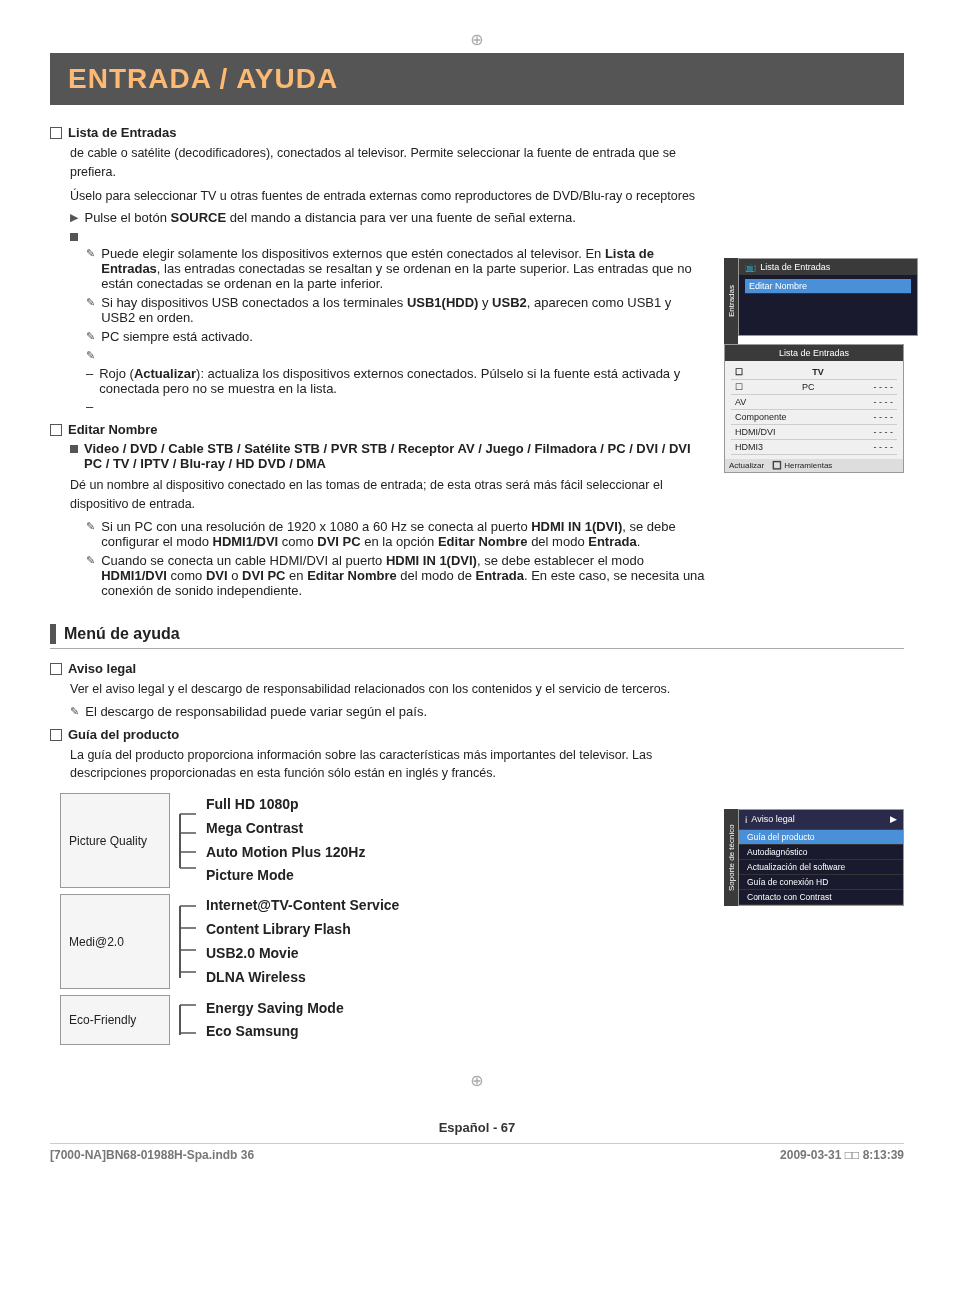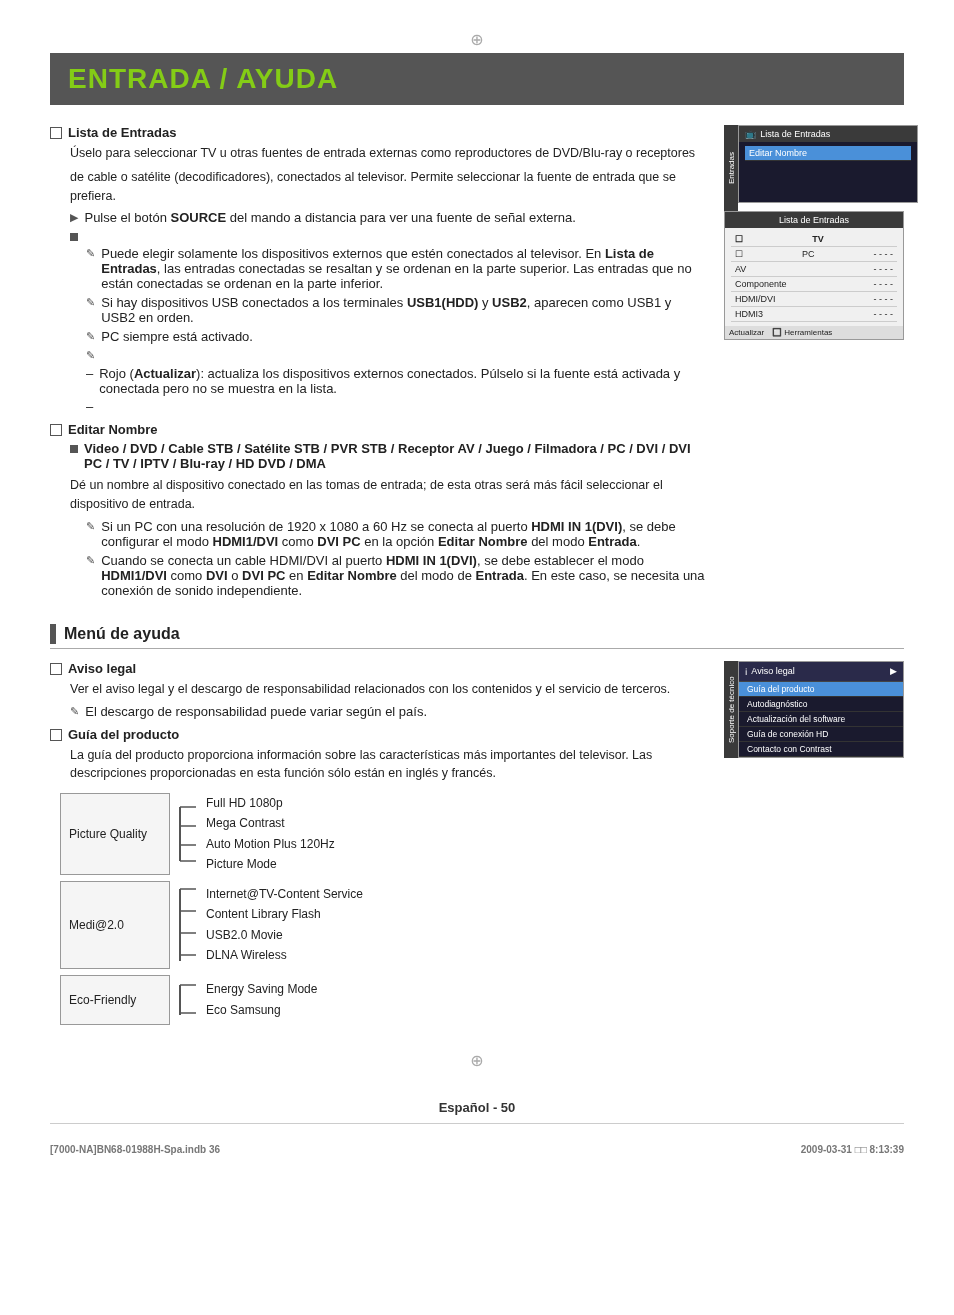--- a/index.html
+++ b/index.html
@@ -14,21 +14,21 @@
     }
 
     .page-wrapper {
       padding: 30px 50px 40px 50px;
       position: relative;
     }
 
     
     .entrada-header {
       background: #555;
-      color: #84cc16;
+      color: #fdba74;
       font-size: 28px;
       font-weight: bold;
       padding: 10px 18px;
       margin-bottom: 20px;
       letter-spacing: 1px;
     }
 
     
     .section-title {
       display: flex;
@@ -45,20 +45,21 @@
       background: #555;
       margin-right: 8px;
       display: inline-block;
     }
 
     
     .section-content {
       display: flex;
       gap: 18px;
       margin-bottom: 18px;
+      align-items: center;
     }
     .section-text {
       flex: 1;
     }
     .section-screenshot {
       width: 180px;
       flex-shrink: 0;
     }
 
     
@@ -238,41 +239,41 @@
       align-items: center;
       flex-shrink: 0;
     }
     .pg-items-col {
       display: flex;
       flex-direction: column;
       justify-content: center;
       margin-left: 6px;
     }
     .pg-entry {
-      font-size: 12px;
-      font-weight: normal;
+      font-size: 14px;
+      font-weight: bold;
       line-height: 1.7;
     }
 
     
     .footer {
       text-align: center;
       margin-top: 30px;
       font-size: 13px;
       font-weight: bold;
       color: #333;
     }
     .footer-file {
-      font-size: 10px;
+      font-size: 12px;
       color: #777;
       display: flex;
       justify-content: space-between;
       margin-top: 8px;
       border-top: 1px solid #ccc;
-      padding-top: 20px;
+      padding-top: 4px;
     }
 
     
     .ss-sidebar-label {
       writing-mode: vertical-rl;
       transform: rotate(180deg);
       font-size: 8px;
       background: #3a3a3a;
       color: #fff;
       padding: 4px 2px;
@@ -311,24 +312,24 @@
 
 
   <div class="section-content">
     <div class="section-text">
 
       <div class="item-block">
         <div class="item-header">
           <div class="checkbox-icon"></div>
           <span class="bold">Lista de Entradas</span>
         </div>
+        <p class="indent-1">de cable o satélite (decodificadores), conectados al televisor. Permite seleccionar la fuente de entrada que se prefiera.</p>
         <p class="indent-1">
           <span>Úselo para seleccionar TV u otras fuentes de entrada externas como reproductores de DVD/Blu-ray o receptores</span>
         </p>
-        <p class="indent-1">de cable o satélite (decodificadores), conectados al televisor. Permite seleccionar la fuente de entrada que se prefiera.</p>
         <div class="note-row">
           <span class="note-icon">▶</span>
           <span>Pulse el botón <strong>SOURCE</strong> del mando a distancia para ver una fuente de señal externa.</span>
         </div>
 
         <div class="item-header indent-1">
           <div class="square-icon"></div>
         </div>
 
         <div class="note-row-inner">
@@ -534,19 +535,19 @@
           <div class="ss-help-row">Guía de conexión HD</div>
           <div class="ss-help-row">Contacto con Contrast</div>
         </div>
       </div>
     </div>
   </div>
 
   <div class="bottom-symbol">⊕</div>
 
   <div class="footer">
-    <div>Español - 50</div>
+    <div>Español - 67</div>
     <div class="footer-file">
       <span>[7000-NA]BN68-01988H-Spa.indb   36</span>
       <span>2009-03-31   □□ 8:13:39</span>
     </div>
   </div>
 </div>
 
 </body></html>

